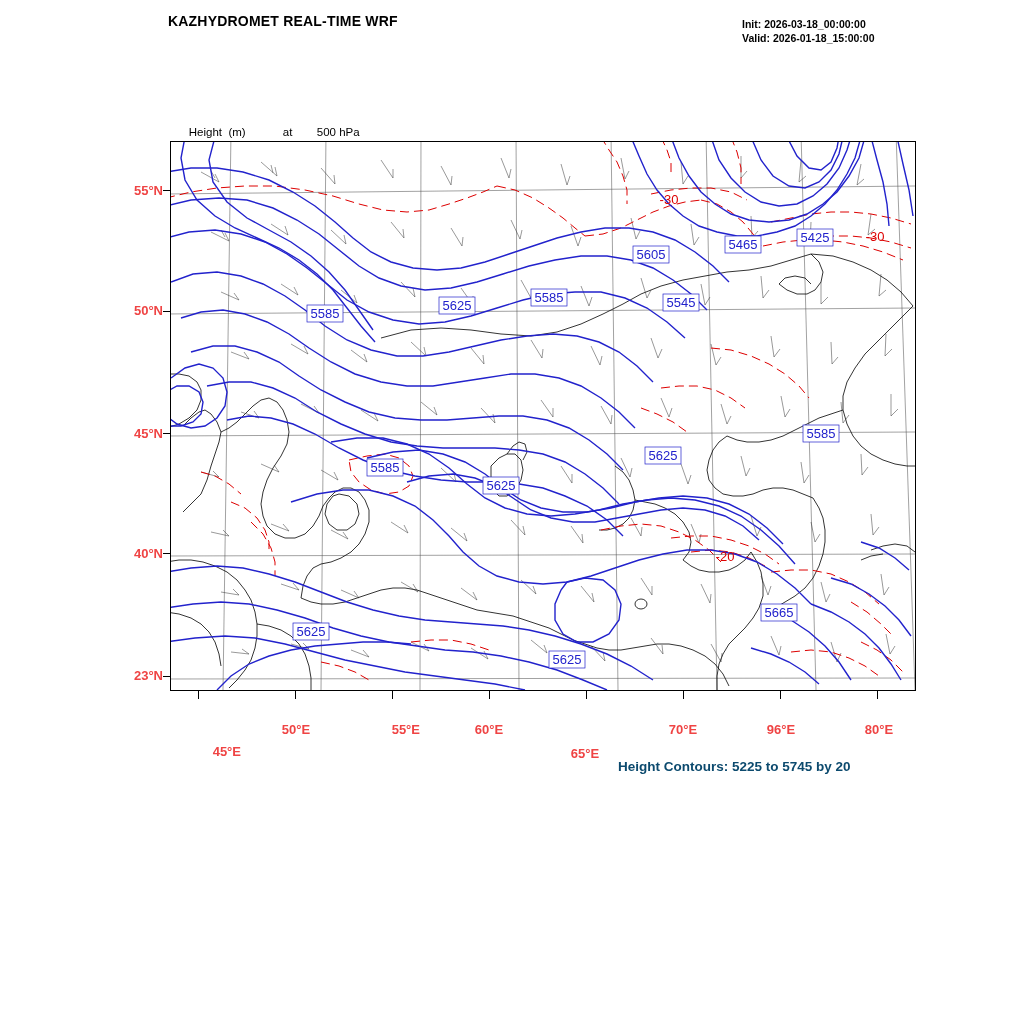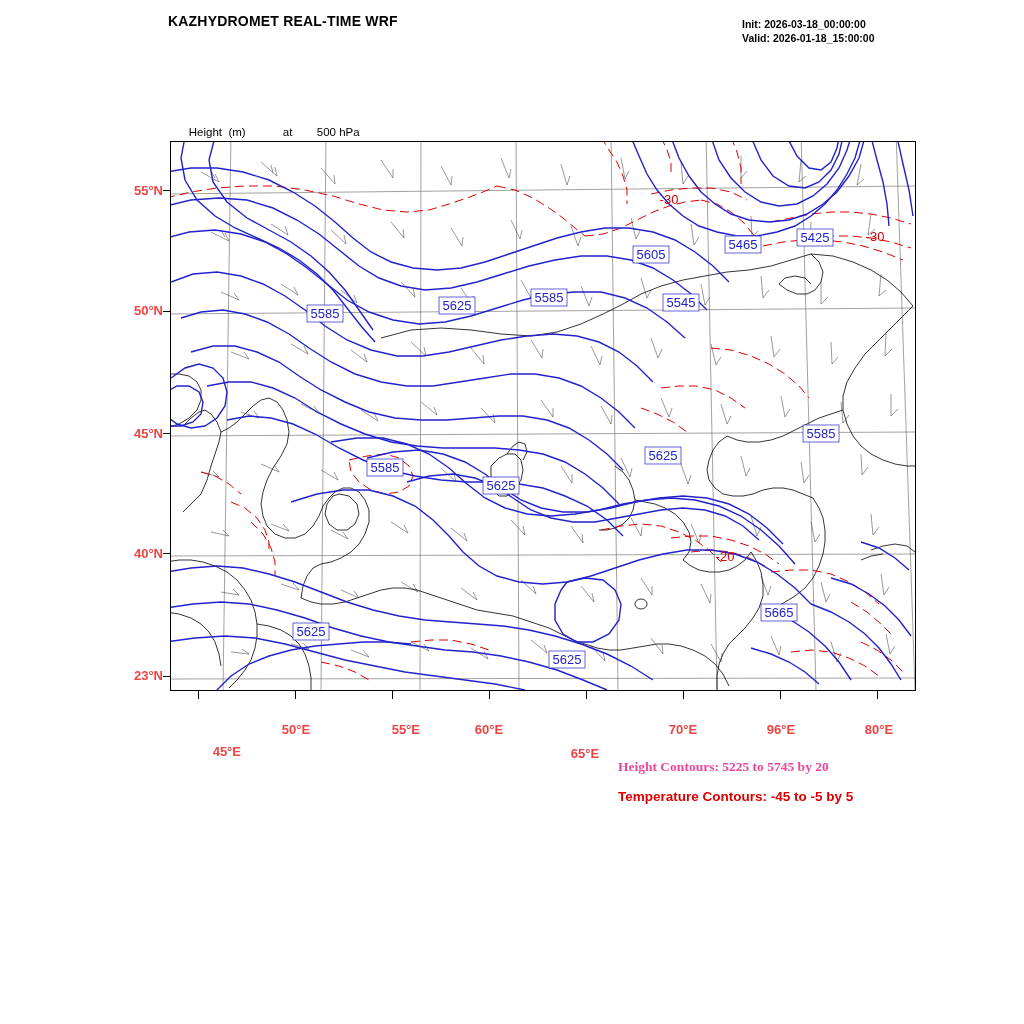--- a/index.html
+++ b/index.html
@@ -81,21 +81,21 @@
   
   #legend {
     position: absolute;
     left: 618px;
     top: 752px;
     font-size: 13.5px;
     font-weight: bold;
     line-height: 30px;
     white-space: nowrap;
   }
-  #legend .height-line { color: #ec4899; font-family: Liberation Serif, serif; }
+  #legend .height-line { color: #0c4a6e; }
   #legend .temp-line { color: #dd0000; }
 </style>
 </head>
 <body>
 
 <div id="page-title">KAZHYDROMET REAL-TIME WRF</div>
 
 <div id="run-info">
   <div>Init: 2026-03-18_00:00:00</div>
   <div>Valid: 2026-01-18_15:00:00</div>
@@ -517,14 +517,13 @@
 <div class="tick" style="left:295px; top:691px; width:1.2px; height:8px;"></div>
 <div class="tick" style="left:392px; top:691px; width:1.2px; height:8px;"></div>
 <div class="tick" style="left:489px; top:691px; width:1.2px; height:8px;"></div>
 <div class="tick" style="left:586px; top:691px; width:1.2px; height:8px;"></div>
 <div class="tick" style="left:683px; top:691px; width:1.2px; height:8px;"></div>
 <div class="tick" style="left:780px; top:691px; width:1.2px; height:8px;"></div>
 <div class="tick" style="left:877px; top:691px; width:1.2px; height:8px;"></div>
 
 <div id="legend">
   <div class="height-line">Height Contours: 5225 to 5745 by 20</div>
-  <div class="temp-line">Temperature Contours: -45 to -5 by 5</div>
 </div>
 
 </body></html>

